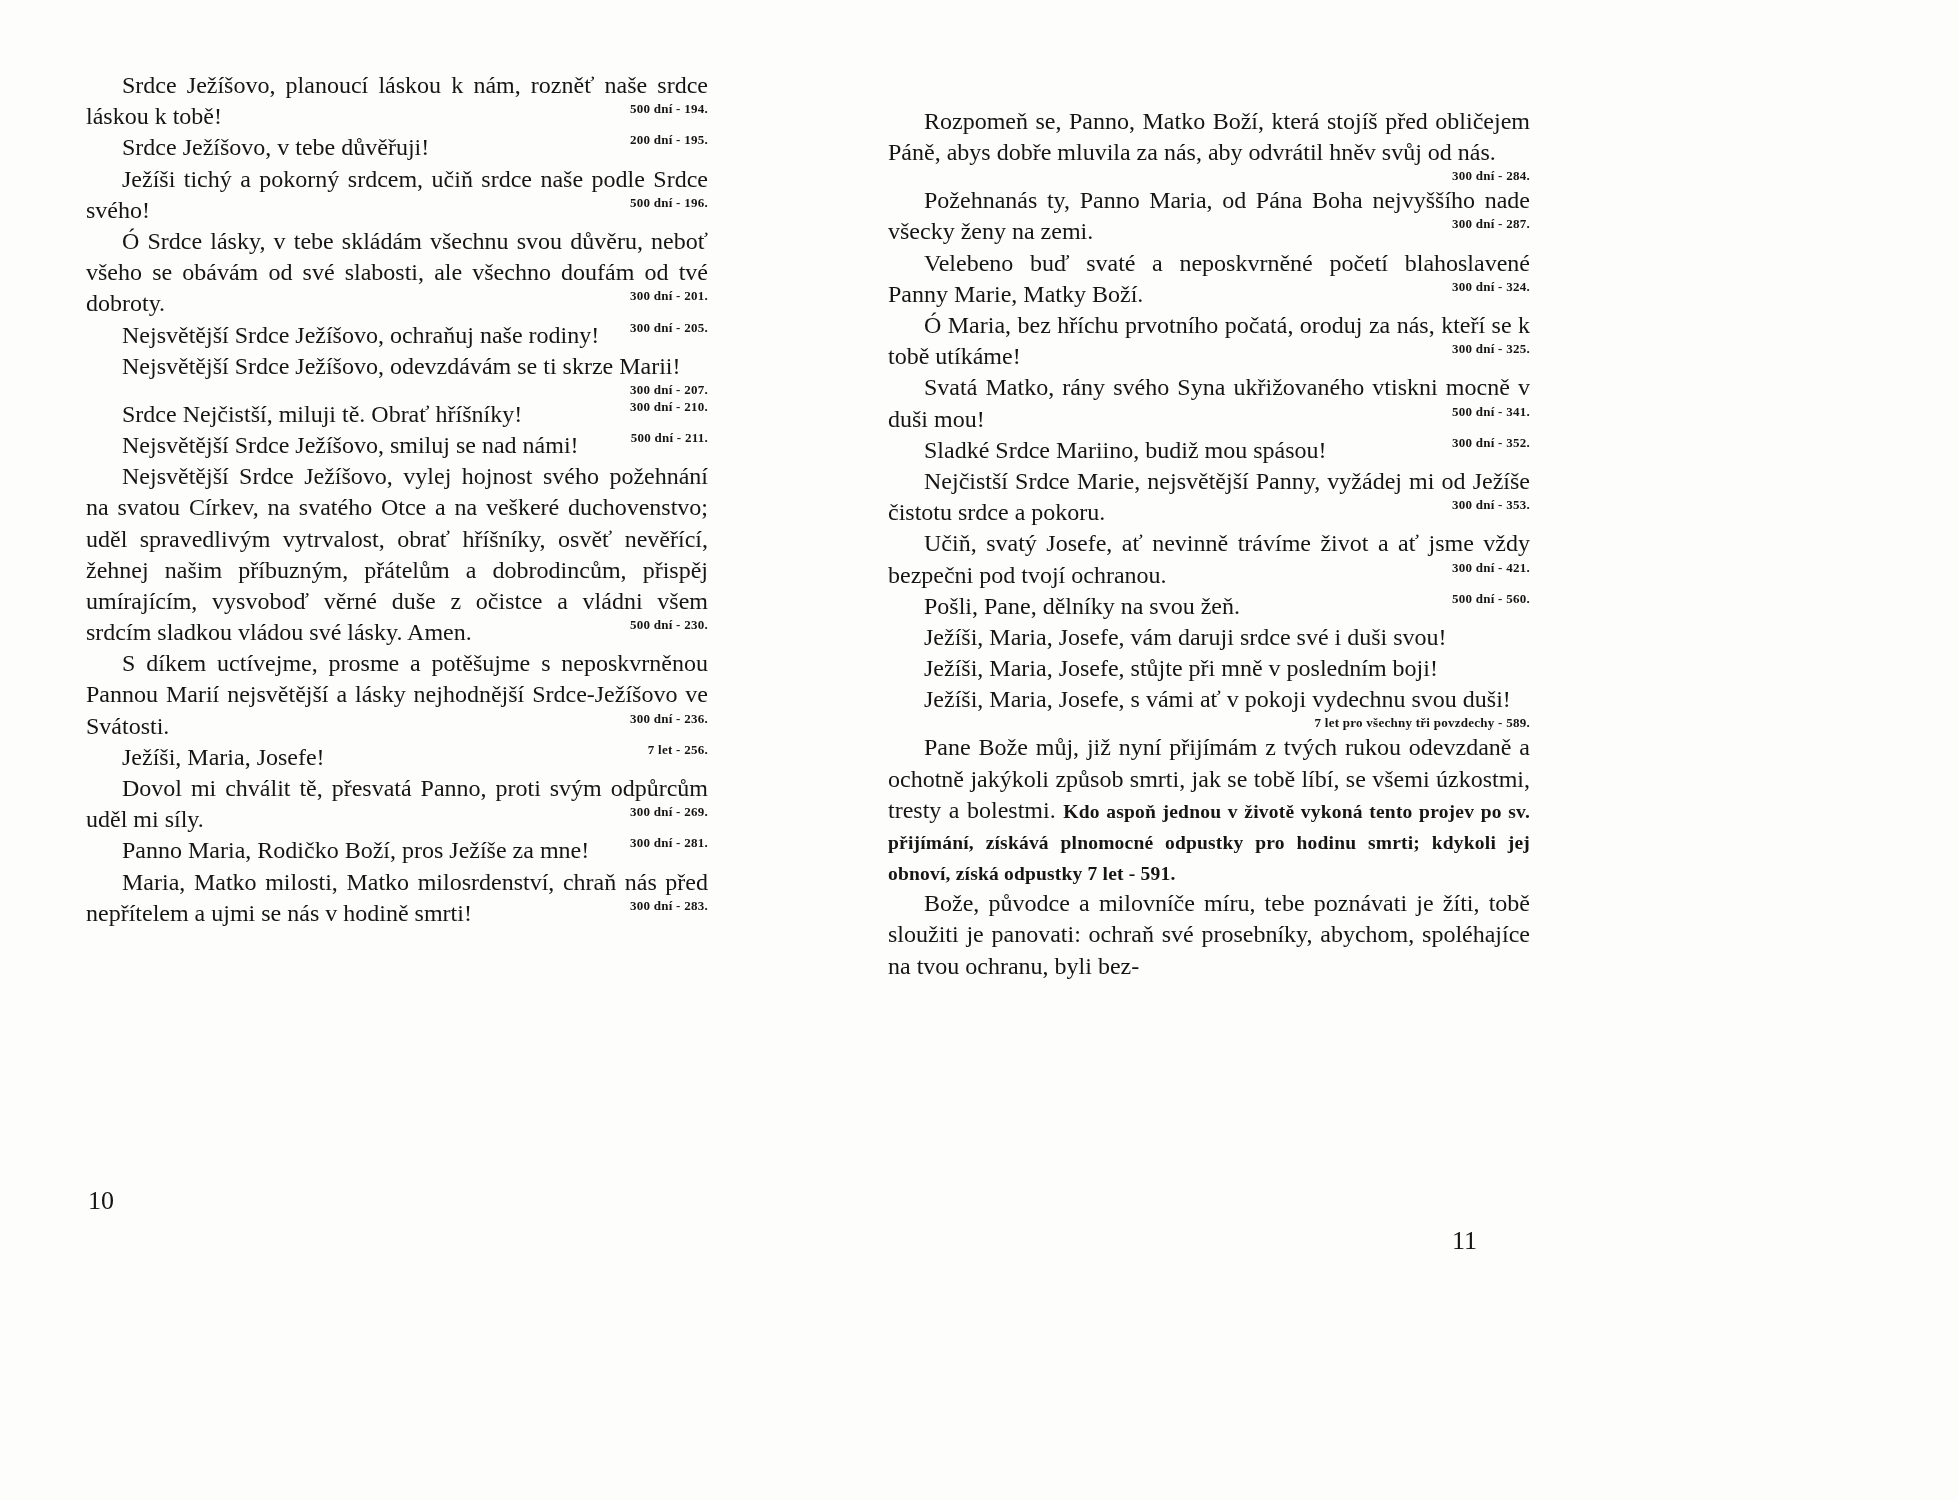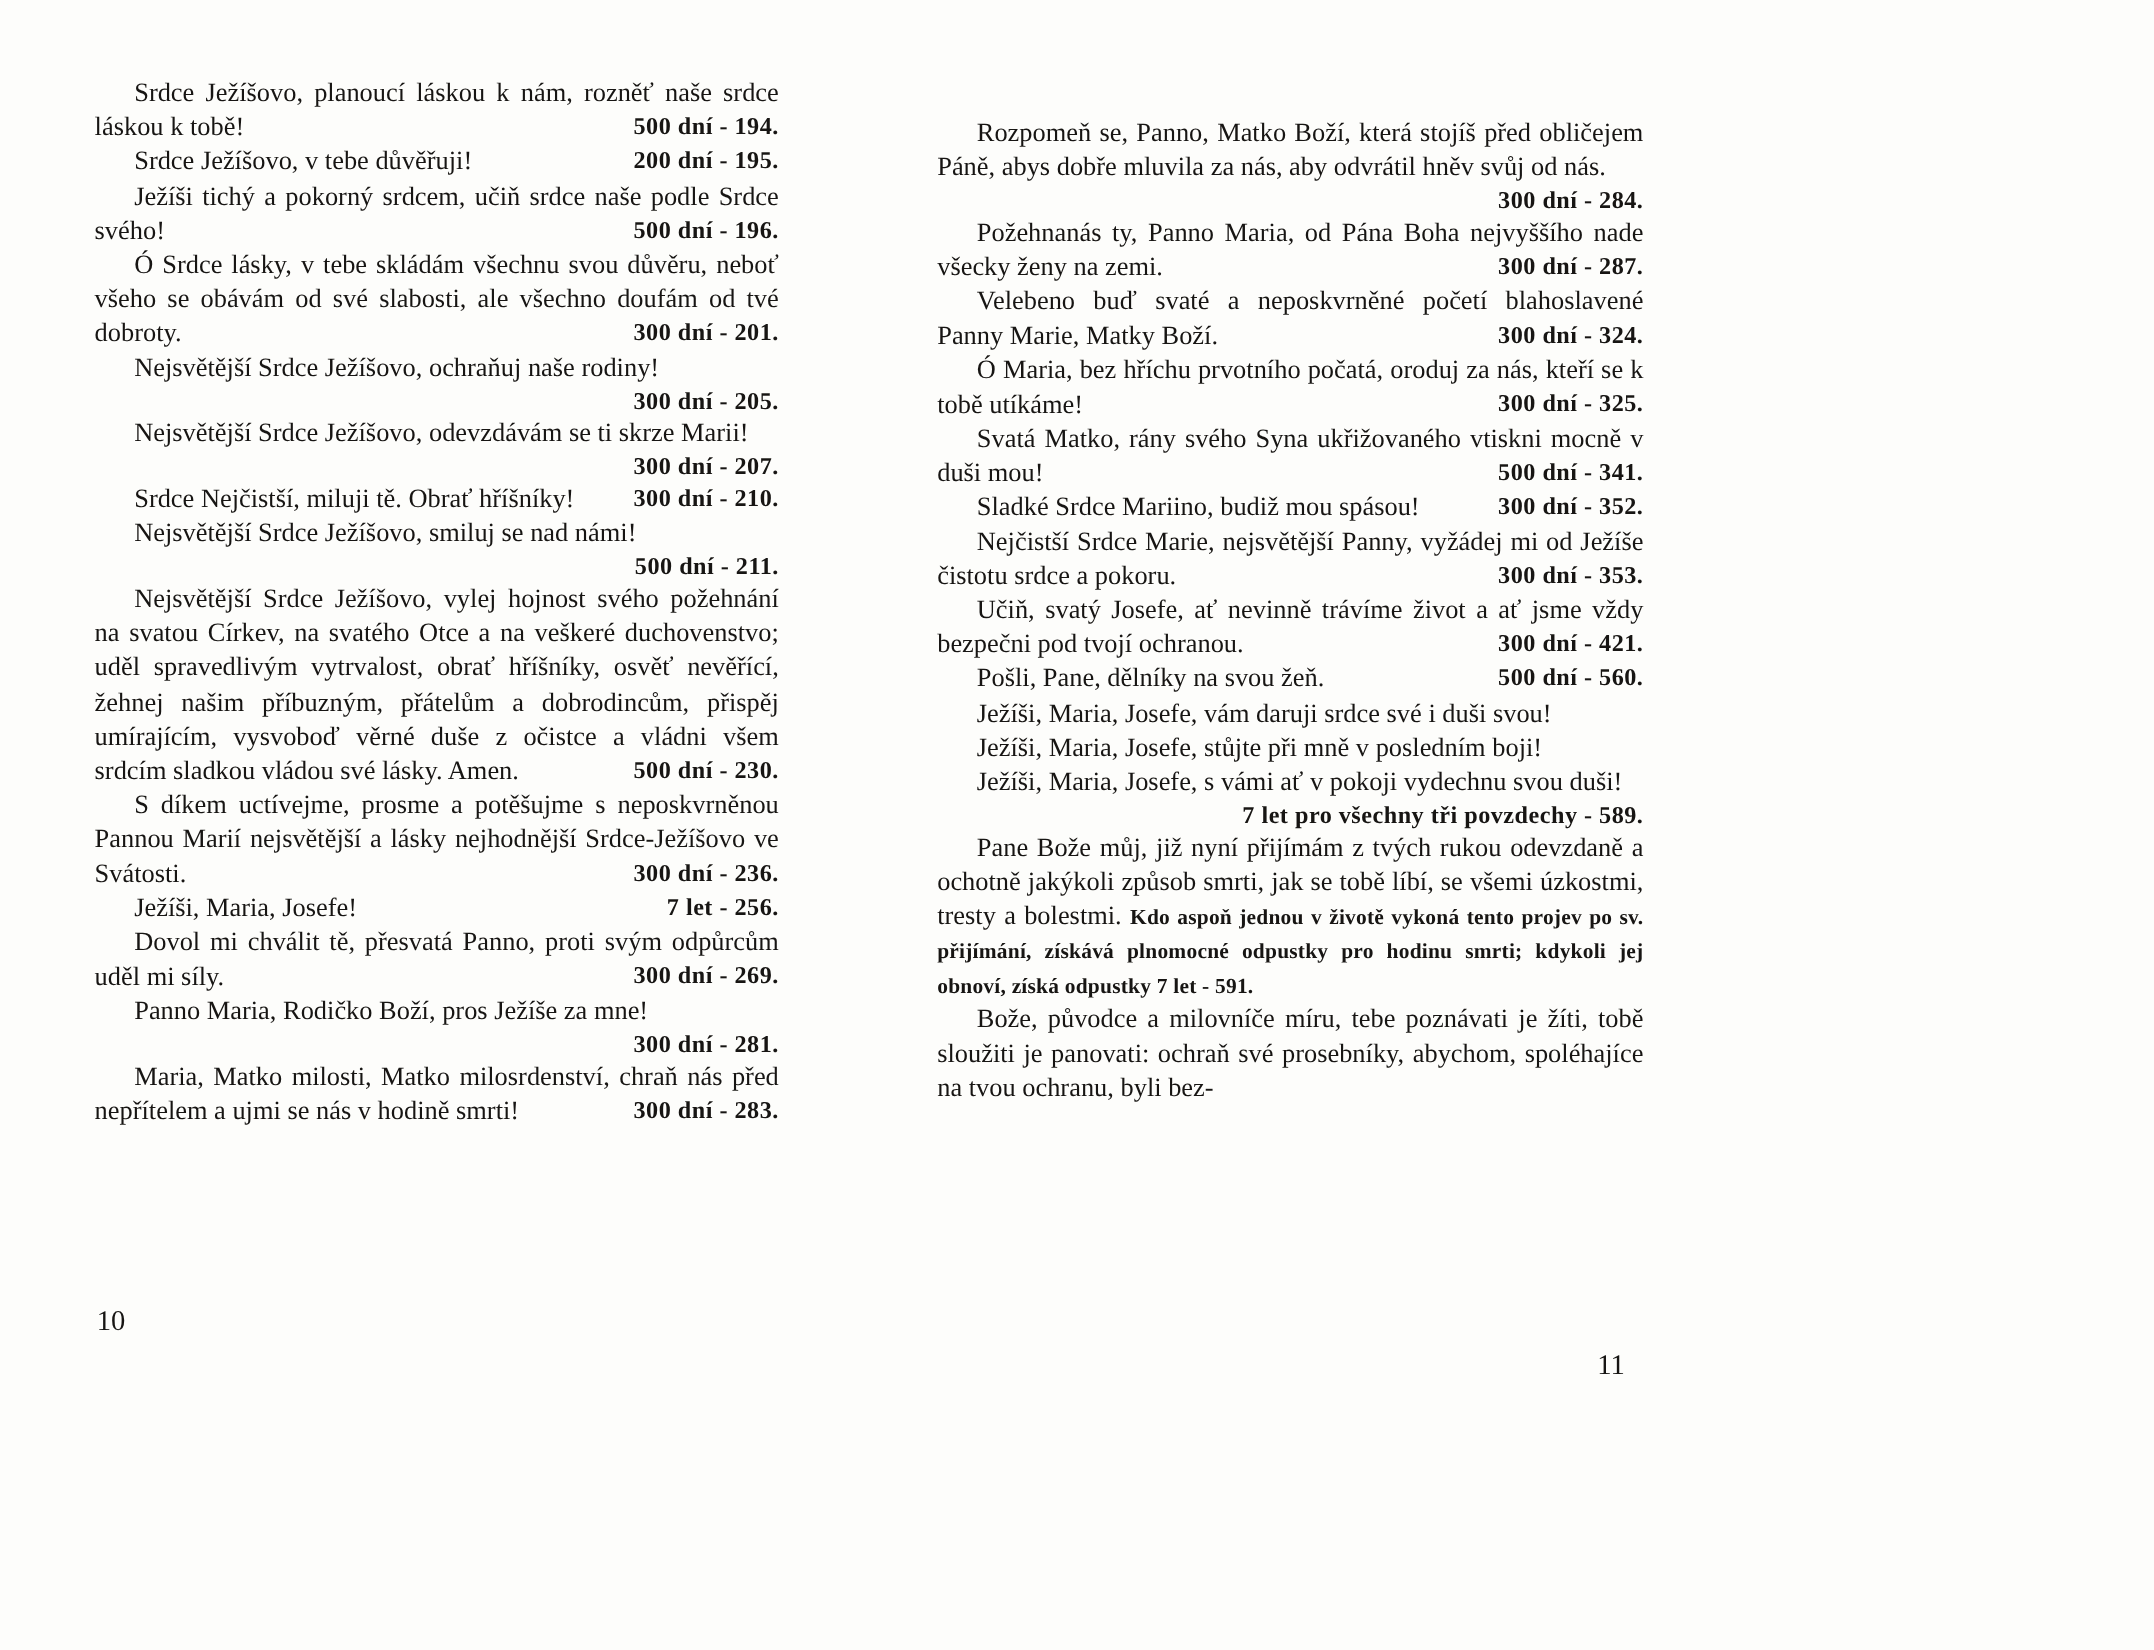--- a/index.html
+++ b/index.html
@@ -16,31 +16,31 @@
     color: #171513;
     overflow: hidden;
   }
   .text-column {
     position: absolute;
     text-align: justify;
     font-size: 24px;
     line-height: 1.3;
   }
   .col-left  { left: 86px;  top: 70px;  width: 622px; }
-  .col-right { left: 852px; top: 106px; width: 642px; }
+  .col-right { left: 888px; top: 106px; width: 642px; }
   .prayer {
     margin: 0;
     padding: 0;
     text-indent: 1.5em;
     display: flow-root; 
   }
   .prayer-text { text-indent: inherit; }
   .note {
     float: right;
-    font-size: 22px;
+    font-size: 13px;
     font-weight: 700;
     letter-spacing: 0.02em;
     padding-left: 14px;
     line-height: inherit;
     text-indent: 0;
   }
   .small-print {
     font-size: 19.5px;
     font-weight: 700;
     letter-spacing: 0.01em;

